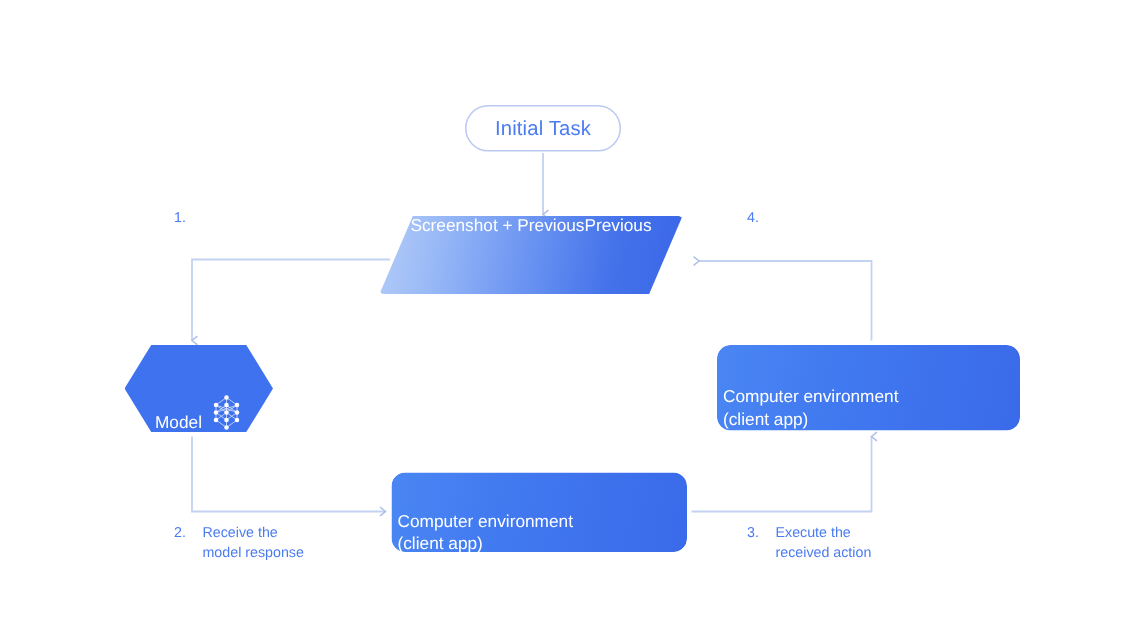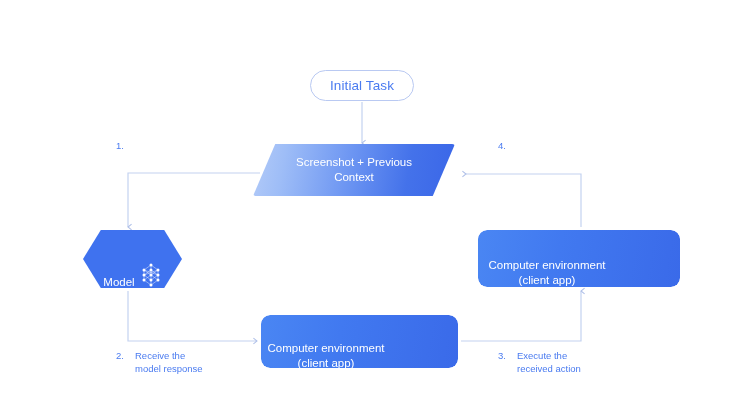--- a/index.html
+++ b/index.html
@@ -66,22 +66,22 @@
     inset: 0;
     background: linear-gradient(100deg, #b3cbf8 0%, #9ebdf7 16%, #6c95f2 48%, #4472ea 76%, #3a66e8 100%);
     -webkit-clip-path: polygon(11% 0%, 100% 0%, 89% 100%, 0% 100%);
     clip-path: polygon(11% 0%, 100% 0%, 89% 100%, 0% 100%);
     border-radius: 3px;
   }
   .parallelogram .ptext {
     position: absolute;
     inset: 0;
     display: flex;
-    flex-direction: column;
-    align-items: center;
+    flex-direction: row;
+    align-items: flex-start;
     justify-content: center;
     color: #ffffff;
     font-size: 11.5px;
     line-height: 15px;
     text-align: center;
   }
 
   
   .hexagon {
     position: absolute;
@@ -122,21 +122,21 @@
     inset: 0;
     background: linear-gradient(100deg, #4a86f3 0%, #4179f0 40%, #3a6ae9 100%);
     border-radius: 9px;
   }
   .env-card .clabel {
     position: absolute;
     top: 0;
     bottom: 0;
     display: flex;
     flex-direction: column;
-    align-items: center;
+    align-items: flex-start;
     justify-content: center;
     color: #ffffff;
     font-size: 11.5px;
     line-height: 15px;
     text-align: center;
     margin-top: 29px;
   }
 
   #env-card-bottom {
     left: 257px;
@@ -213,21 +213,21 @@
   </svg>
 
   <div class="pill">
     <span class="pill-label">Initial Task</span>
   </div>
 
   <div class="parallelogram">
     <div class="shape"></div>
     <div class="ptext">
       <span>Screenshot + Previous</span>
-      <span>Context</span>
+      <span>Previous</span>
     </div>
   </div>
 
   <div class="hexagon">
     <div class="shape"></div>
     <div class="inner">
       <span class="mlabel">Model</span>
       <span>
         <svg class="nn-icon" width="22" height="26" viewBox="0 0 22 26">
           <g stroke="#ffffff" stroke-width="0.5" opacity="0.85" fill="none">

